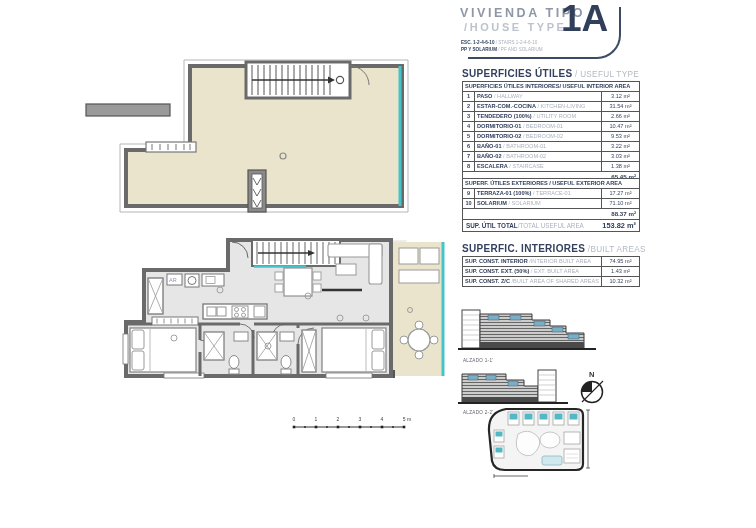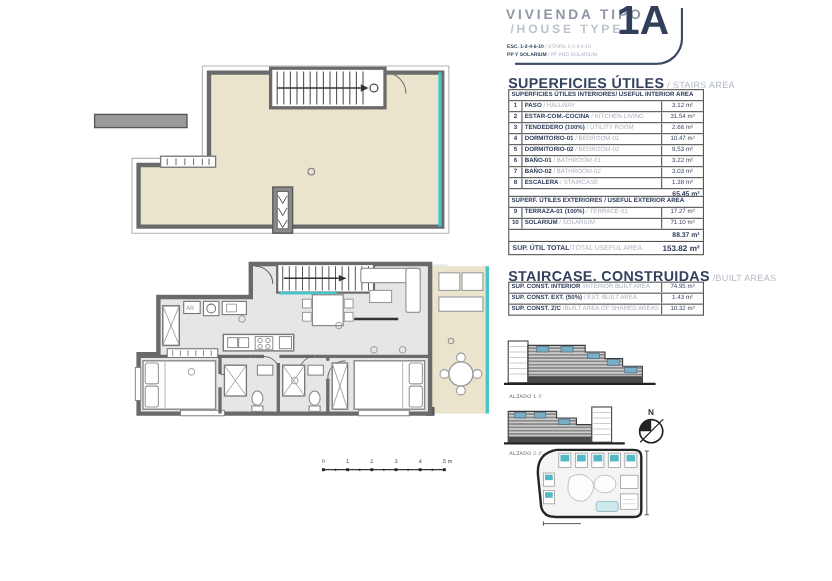--- a/index.html
+++ b/index.html
@@ -20,21 +20,21 @@
   .unit-code{position:absolute;left:103px;top:-2px;font-size:37px;font-weight:700;
              color:#323f5a;letter-spacing:0px;}
   .bracket{position:absolute;left:10px;top:7px;width:151px;height:50px;
            border-right:2.5px solid #3c4a65;border-bottom:2.5px solid #3c4a65;
            border-bottom-right-radius:24px;}
   .subline{position:absolute;left:3px;font-size:4.6px;line-height:6px;white-space:nowrap;}
   .t-es{font-weight:700;color:#33415e;}
   .t-en{font-weight:400;color:#aab1be;}
 
   .sec-head{position:absolute;left:4px;font-size:8.2px;letter-spacing:.3px;white-space:nowrap;}
-  .sec-head .t-es{font-size:13px;}
+  .sec-head .t-es{font-size:10px;}
   .sec-head .t-en{font-size:8.2px;color:#b3bac4;}
 
   
   .tbl{position:absolute;left:4px;width:178px;border:1px solid #555;box-sizing:border-box;background:#fff;}
   .trow{display:flex;align-items:stretch;height:9px;border-top:1px solid #555;
         font-size:5.6px;line-height:8px;white-space:nowrap;overflow:hidden;}
   .trow:first-child{border-top:none;}
   .th-full{flex:1;padding-left:2px;font-weight:700;color:#33415e;overflow:hidden;}
   .td-num{width:11px;min-width:11px;border-right:1px solid #555;text-align:center;
           font-weight:700;color:#33415e;}
@@ -307,21 +307,21 @@
     <div class="abs" style="left:0;top:0;width:190px;height:64px;">
       <div class="bracket"></div>
       <div class="title-line1">VIVIENDA TIPO</div>
       <div class="title-line2">/HOUSE TYPE</div>
       <div class="unit-code">1A</div>
       <div class="subline" style="top:40px;"><span class="t-es">ESC. 1-2-4-6-10</span><span class="t-en"> / STAIRS 1-2-4-6-10</span></div>
       <div class="subline" style="top:47px;"><span class="t-es">PP Y SOLARIUM</span><span class="t-en"> / PF AND SOLARIUM</span></div>
     </div>
 
     <div class="sec-head" style="top:68px;">
-      <span class="t-es">SUPERFICIES ÚTILES</span><span class="t-en"> / STAIRS AREA</span>
+      <span class="t-es">SUPERFICIES ÚTILES</span><span class="t-en"> / USEFUL TYPE</span>
     </div>
 
     <div class="tbl" style="top:81px;">
       <div class="trow">
         <div class="th-full">SUPERFICIES ÚTILES INTERIORES/ USEFUL INTERIOR AREA</div>
       </div>
       <div class="trow">
           <div class="td-num">1</div>
           <div class="td-name"><span class="t-es">PASO</span><span class="t-en"> / HALLWAY</span></div>
           <div class="td-val">3.12 m²</div>
@@ -380,21 +380,21 @@
         </div>
       <div class="trow subtotal">88.37 m²</div>
     </div>
 
     <div class="total-box" style="top:219px;">
       <span class="total-label"><span class="t-es">SUP. ÚTIL TOTAL</span><span class="t-en">/TOTAL USEFUL AREA</span></span>
       <span class="total-val">153.82 m²</span>
     </div>
 
     <div class="sec-head" style="top:243px;">
-      <span class="t-es">STAIRCASE. CONSTRUIDAS</span><span class="t-en"> /BUILT AREAS</span>
+      <span class="t-es">SUPERFIC. INTERIORES</span><span class="t-en"> /BUILT AREAS</span>
     </div>
 
     <div class="tbl" style="top:256px;">
       <div class="trow">
           <div class="td-name"><span class="t-es">SUP. CONST. INTERIOR</span><span class="t-en"> /INTERIOR BUILT AREA</span></div>
           <div class="td-val">74.95 m²</div>
         </div>
       <div class="trow">
           <div class="td-name"><span class="t-es">SUP. CONST. EXT. (50%)</span><span class="t-en"> / EXT. BUILT AREA</span></div>
           <div class="td-val">1.43 m²</div>

